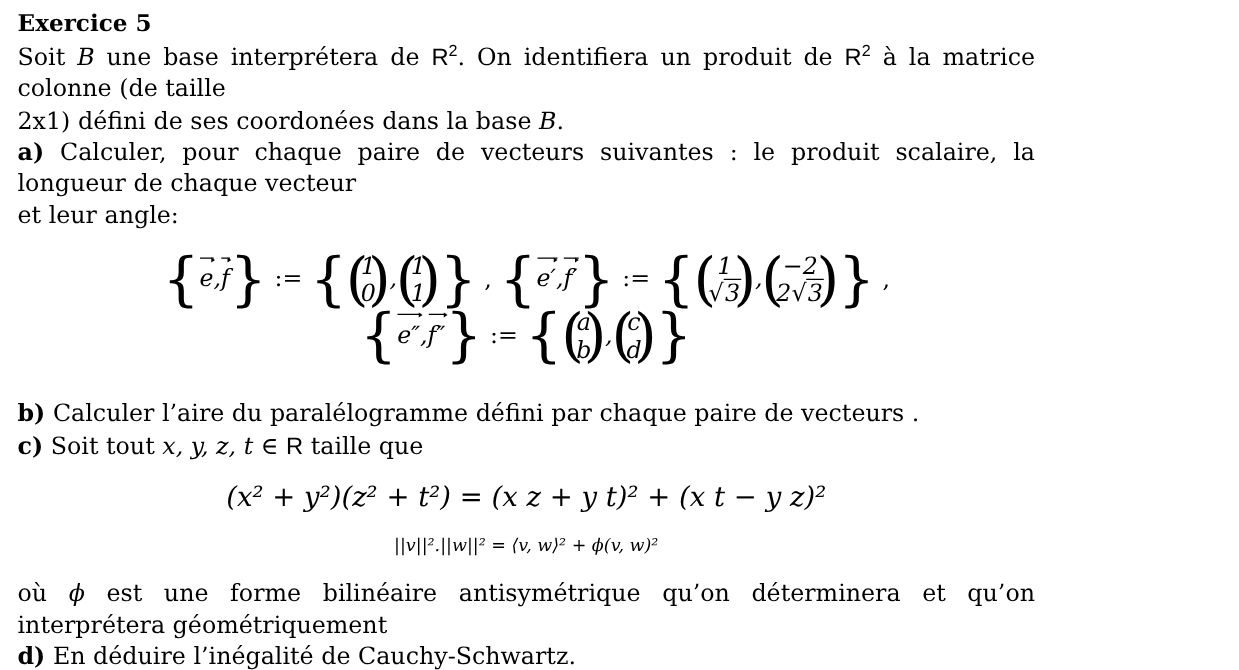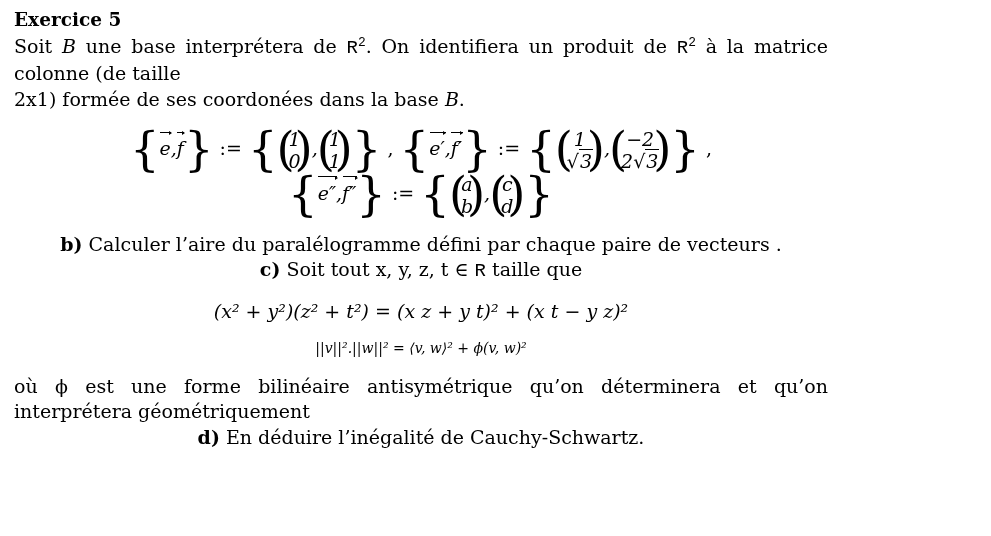--- a/index.html
+++ b/index.html
@@ -23,56 +23,57 @@
   }
   .title {
     font-weight: bold;
     font-size: 18.5px;
     line-height: 1.25;
     margin-bottom: 3px;
   }
   .para {
     font-size: 19px;
     line-height: 1.33;
-    text-align: center;
+    text-align: left;
   }
   .para.just {
     text-align: justify;
   }
   .b {
     font-weight: bold;
   }
   .it {
+    font-style: italic;
   }
   .scr {
     font-family: "DejaVu Serif", "Liberation Serif", serif;
     font-style: italic;
   }
   .bb {
-    font-family: Liberation Mono, monospace;
+    font-family: Liberation Sans, sans-serif;
   }
   sup.e {
     font-size: 0.68em;
     vertical-align: super;
     line-height: 0;
   }
   .mathline {
     text-align: center;
     font-family: "DejaVu Serif", "Liberation Serif", serif;
     font-style: italic;
   }
   .eq-vectors {
     margin-top: 16px;
-    margin-bottom: 14px;
+    margin-bottom: 28px;
     font-size: 19px;
   }
   .eq-ident {
     margin-top: 16px;
     margin-bottom: 16px;
-    font-size: 19px;
+    font-size: 22px;
   }
   .eq-norm {
     margin-top: 18px;
     margin-bottom: 18px;
     font-size: 14px;
   }
   
   .mat {
     display: inline-block;
     vertical-align: middle;
@@ -144,23 +145,28 @@
 </head>
 <body>
 
 <div class="page">
 
   <div class="title">Exercice 5</div>
 
   <div class="para just">
     <span>Soit </span><span class="scr">B</span><span> une base interprétera de </span><span class="bb nowrap"><span>R</span><sup class="e">2</sup></span><span>. On identifiera un produit de </span><span class="bb nowrap"><span>R</span><sup class="e">2</sup></span><span> à la matrice colonne (de taille</span>
     <br>
-    <span>2x1) formée de ses coordonées dans la base </span><span class="scr">B</span><span>.</span>
-  </div>
-
+    <span>2x1) défini de ses coordonées dans la base </span><span class="scr">B</span><span>.</span>
+  </div>
+
+  <div class="para just">
+    <span class="b">a)</span><span> Calculer, pour chaque paire de vecteurs suivantes : le produit scalaire, la longueur de chaque vecteur</span>
+    <br>
+    <span>et leur angle:</span>
+  </div>
 
   <div class="mathline eq-vectors">
     <span class="nowrap">
       <span class="brace">{</span><span class="vec">e</span>,<span class="vec">f</span><span class="brace">}</span>
       <span style="font-style:normal;">:=</span>
       <span class="brace">{</span><span class="mat"><span class="paren l">(</span><span class="col"><span>1</span><br><span>0</span></span><span class="paren r">)</span></span>,<span class="mat"><span class="paren l">(</span><span class="col"><span>1</span><br><span>1</span></span><span class="paren r">)</span></span><span class="brace">}</span>
     </span><span style="font-style:normal;">,</span>
     <span class="nowrap">
       <span class="brace">{</span><span class="vec">e′</span>,<span class="vec">f′</span><span class="brace">}</span>
       <span style="font-style:normal;">:=</span>

